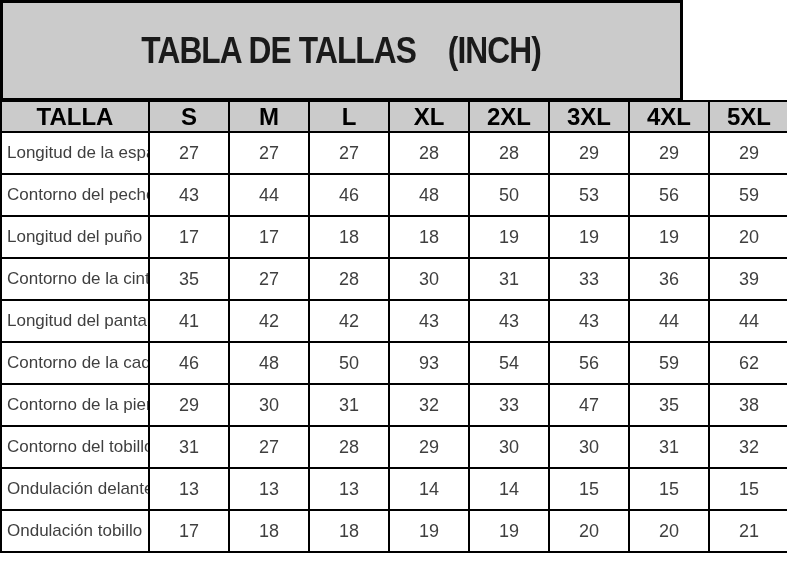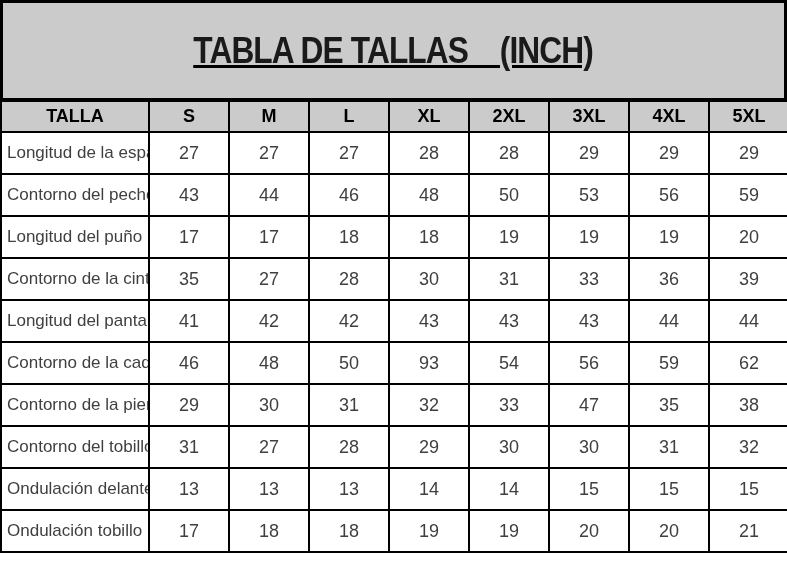--- a/index.html
+++ b/index.html
@@ -11,29 +11,28 @@
   .page {
     position: relative;
     width: 787px;
     height: 565px;
     background: #ffffff;
     overflow: hidden;
   }
   
   .title-box {
     box-sizing: border-box;
-    width: 787px;
+    width: 683px;
     height: 100px;
     background: var(--header-bg, #cbcbcb);
     border: 3px solid var(--border-color, #000000);
     border-bottom-width: 2px;
     display: flex;
     align-items: center;
     justify-content: center;
-    text-decoration: underline;
   }
   .title-text {
     font-weight: bold;
     font-size: 36px;
     color: var(--title-color, #1a1a1a);
     white-space: pre;
     letter-spacing: -1px;
     transform: scaleX(0.88);
     transform-origin: center;
   }
@@ -44,21 +43,21 @@
     table-layout: fixed;
   }
   col.label-col { width: 148px; }
   col.size-col  { width: 80px;  }
   .size-table th {
     box-sizing: border-box;
     background: var(--header-bg, #cbcbcb);
     border: 2px solid var(--border-color, #000000);
     height: 31px;
     padding: 0;
-    font-size: 18px;
+    font-size: 24px;
     font-weight: bold;
     color: #000000;
     text-align: center;
     vertical-align: middle;
   }
   .size-table td {
     box-sizing: border-box;
     background: #ffffff;
     border: 2px solid var(--border-color, #000000);
     height: 42px;

